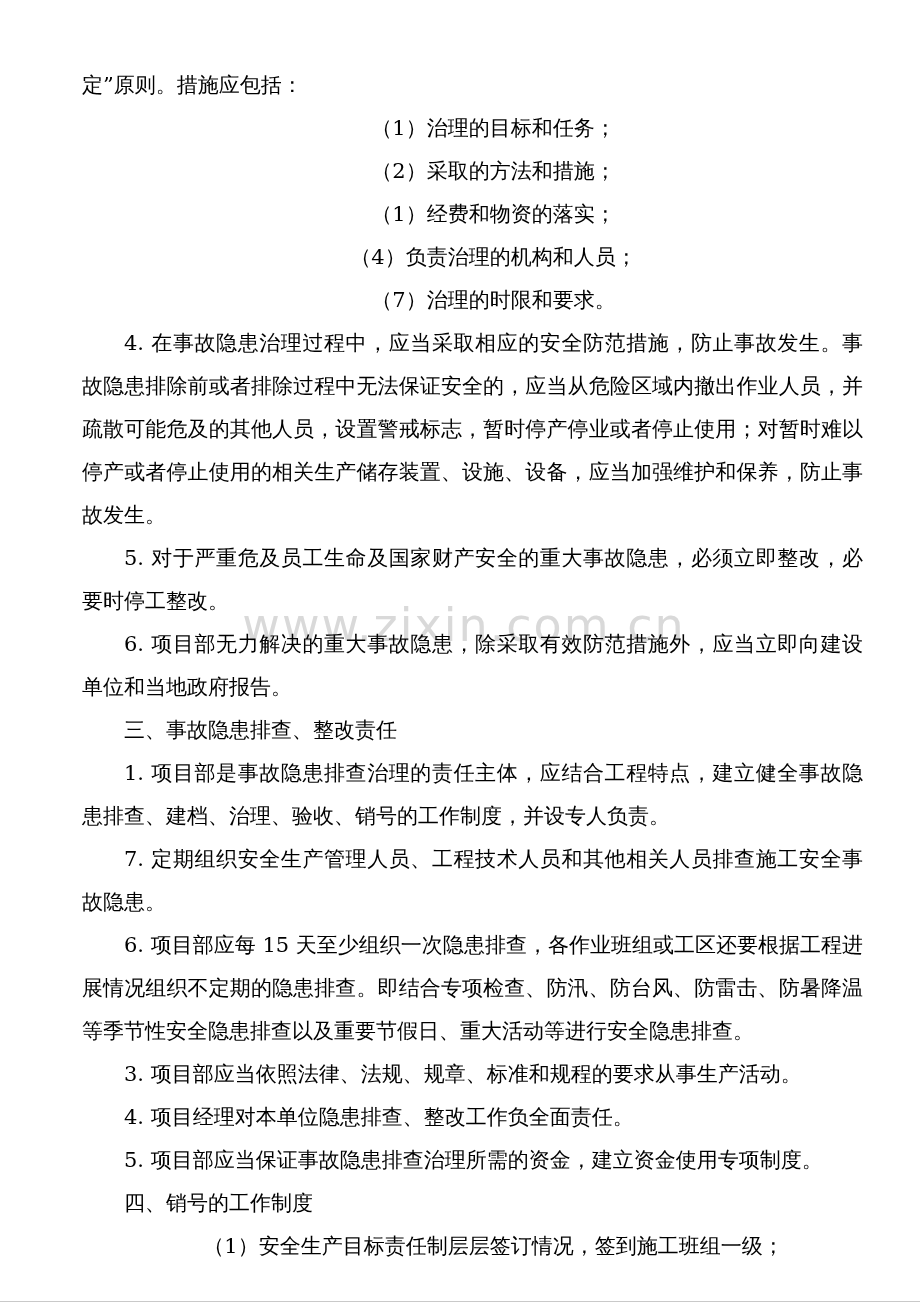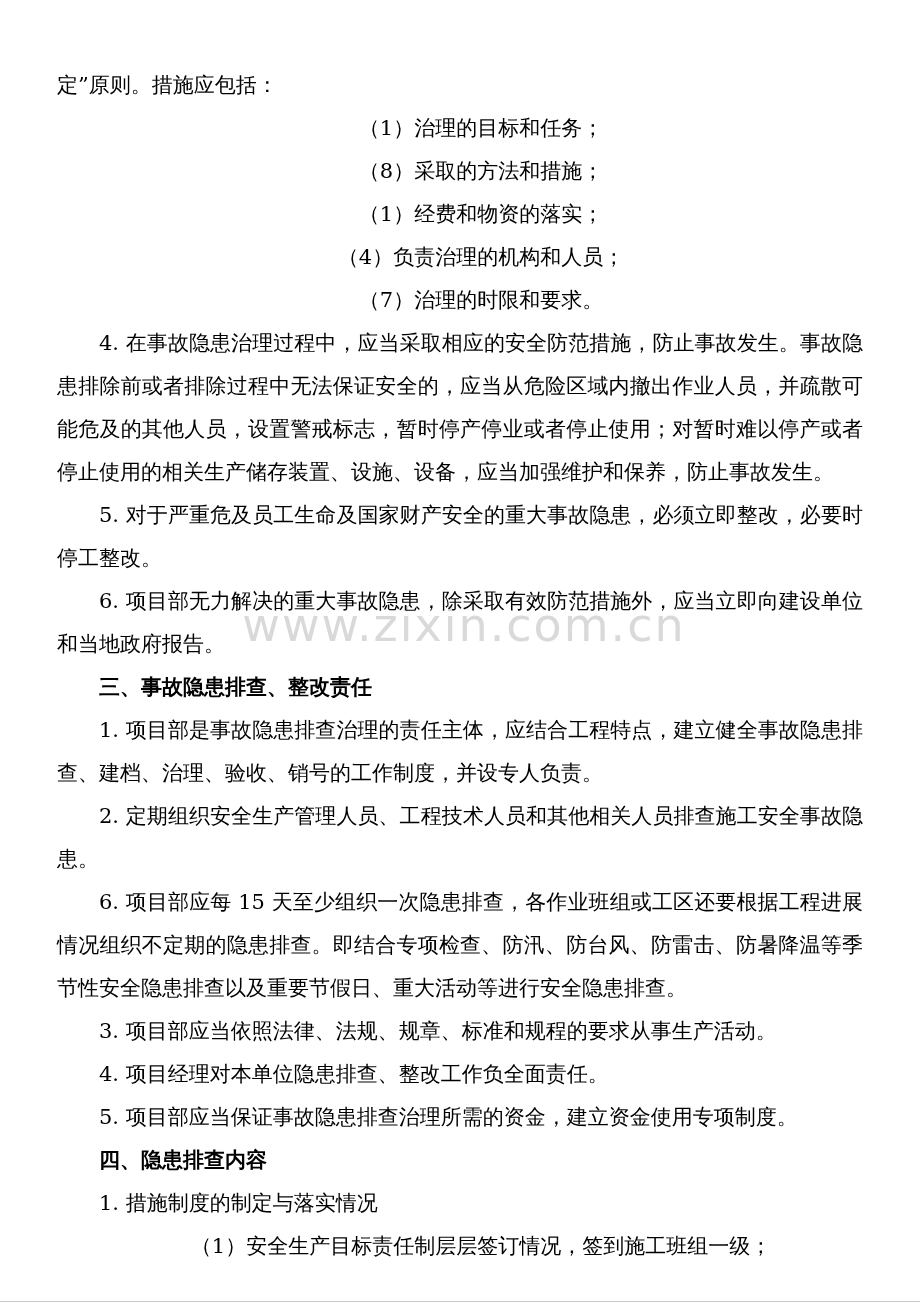--- a/index.html
+++ b/index.html
@@ -30,65 +30,64 @@
     font-size: 46px;
     font-weight: 400;
     color: #d9d9d9;
     letter-spacing: 2px;
     user-select: none;
     pointer-events: none;
   }
   .content {
     position: relative;
     z-index: 1;
-    padding: 64px 57px 0 57px;
+    padding: 64px 57px 0 82px;
   }
   p.para {
     margin: 0;
     font-size: 21px;
     line-height: 43px;
     text-align: justify;
     word-break: break-all;
   }
   p.style-plain {
     text-indent: 0;
   }
   p.style-list {
     text-indent: 2em;
     text-align: center;
   }
   p.style-body {
     text-indent: 2em;
   }
   p.style-heading {
     text-indent: 2em;
-    font-weight: bold;
+    font-weight: normal;
     font-family: "DejaVu Sans", "Liberation Sans", sans-serif;
     text-align: left;
   }
 </style>
 </head>
 <body>
 
 <div class="page">
   <div class="watermark">www.zixin.com.cn</div>
   <div class="content">
       <p class="para style-plain">定”原则。措施应包括：</p>
       <p class="para style-list">（1）治理的目标和任务；</p>
-      <p class="para style-list">（8）采取的方法和措施；</p>
+      <p class="para style-list">（2）采取的方法和措施；</p>
       <p class="para style-list">（1）经费和物资的落实；</p>
       <p class="para style-list">（4）负责治理的机构和人员；</p>
       <p class="para style-list">（7）治理的时限和要求。</p>
       <p class="para style-body">4. 在事故隐患治理过程中，应当采取相应的安全防范措施，防止事故发生。事故隐患排除前或者排除过程中无法保证安全的，应当从危险区域内撤出作业人员，并疏散可能危及的其他人员，设置警戒标志，暂时停产停业或者停止使用；对暂时难以停产或者停止使用的相关生产储存装置、设施、设备，应当加强维护和保养，防止事故发生。</p>
       <p class="para style-body">5. 对于严重危及员工生命及国家财产安全的重大事故隐患，必须立即整改，必要时停工整改。</p>
       <p class="para style-body">6. 项目部无力解决的重大事故隐患，除采取有效防范措施外，应当立即向建设单位和当地政府报告。</p>
       <p class="para style-heading">三、事故隐患排查、整改责任</p>
       <p class="para style-body">1. 项目部是事故隐患排查治理的责任主体，应结合工程特点，建立健全事故隐患排查、建档、治理、验收、销号的工作制度，并设专人负责。</p>
-      <p class="para style-body">2. 定期组织安全生产管理人员、工程技术人员和其他相关人员排查施工安全事故隐患。</p>
+      <p class="para style-body">7. 定期组织安全生产管理人员、工程技术人员和其他相关人员排查施工安全事故隐患。</p>
       <p class="para style-body">6.  项目部应每 15 天至少组织一次隐患排查，各作业班组或工区还要根据工程进展情况组织不定期的隐患排查。即结合专项检查、防汛、防台风、防雷击、防暑降温等季节性安全隐患排查以及重要节假日、重大活动等进行安全隐患排查。</p>
       <p class="para style-body">3. 项目部应当依照法律、法规、规章、标准和规程的要求从事生产活动。</p>
       <p class="para style-body">4. 项目经理对本单位隐患排查、整改工作负全面责任。</p>
       <p class="para style-body">5. 项目部应当保证事故隐患排查治理所需的资金，建立资金使用专项制度。</p>
-      <p class="para style-heading">四、隐患排查内容</p>
-      <p class="para style-body">1. 措施制度的制定与落实情况</p>
+      <p class="para style-heading">四、销号的工作制度</p>
       <p class="para style-list">（1）安全生产目标责任制层层签订情况，签到施工班组一级；</p>
     </div>
 </div>
 
 </body></html>

